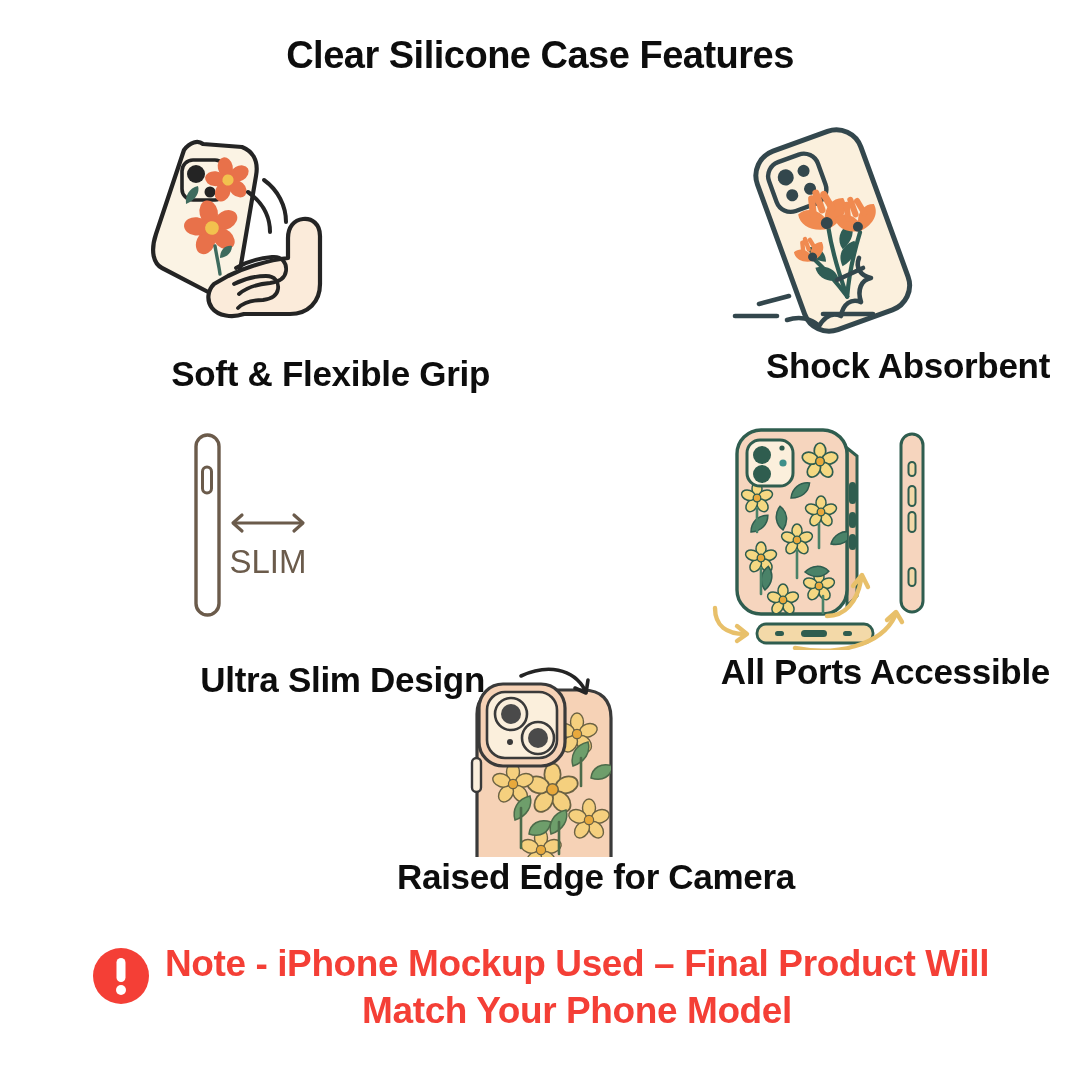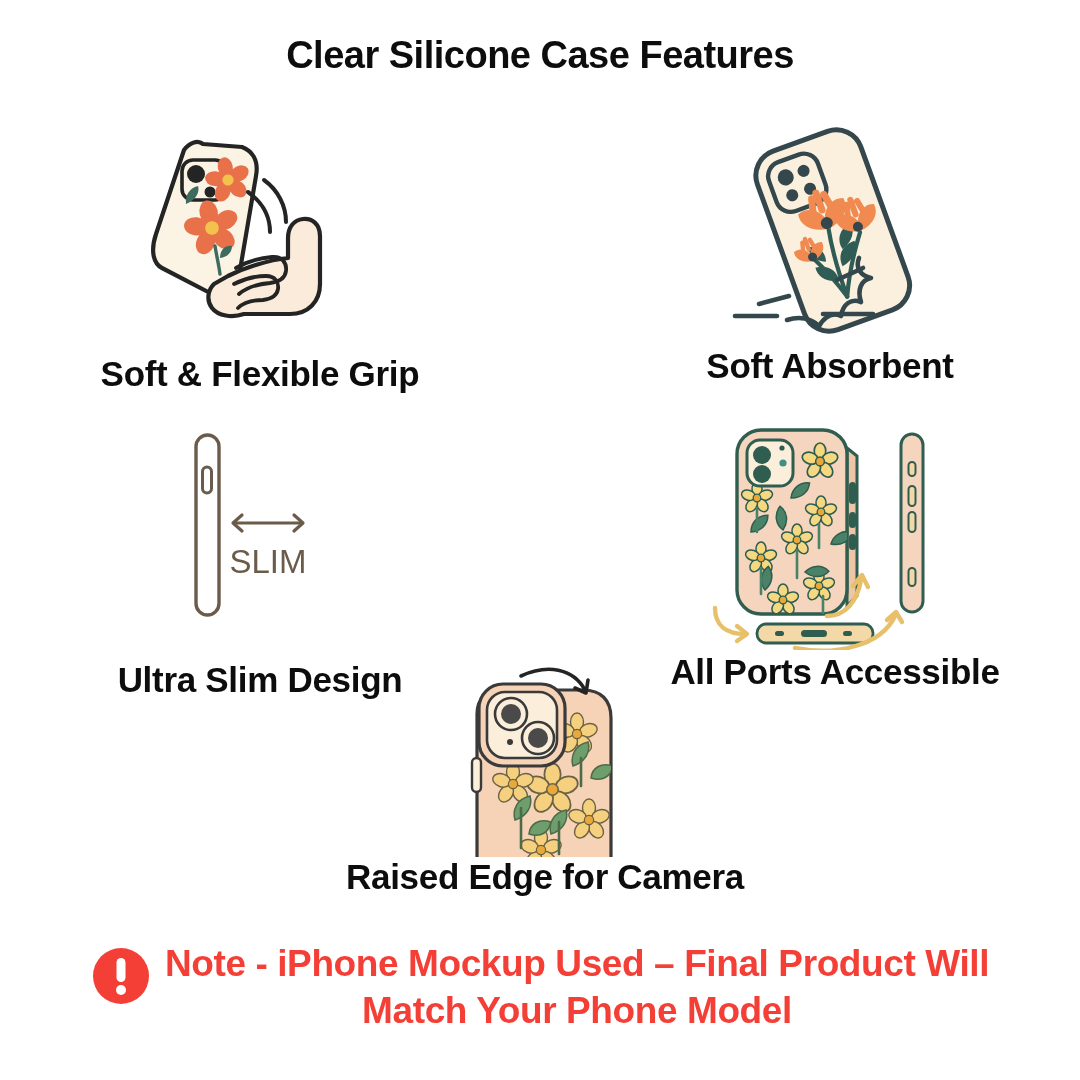--- a/index.html
+++ b/index.html
@@ -14,21 +14,21 @@
   .title {
     position: absolute; top: 34px; left: 0; width: 1080px;
     text-align: center;
     font-size: 38px; font-weight: 700; letter-spacing: -0.5px;
     color: #0d0d0d;
   }
 
   .feature { position: absolute; }
   .feature-art { position: absolute; text-decoration: underline; }
   .feature-label {
-    position: absolute; text-align: center;
+    position: absolute; text-align: right;
     font-size: 35px; font-weight: 700; color: #0d0d0d;
     letter-spacing: -0.3px; white-space: nowrap;
   }
 
   
   #f-grip      { left: 30px;  top: 118px; width: 460px; height: 300px; }
   #f-grip .feature-art   { left: 110px; top: 0; }
   #f-grip .feature-label { left: 0; top: 236px; width: 460px; }
 
   #f-shock     { left: 610px; top: 118px; width: 440px; height: 300px; }
@@ -173,21 +173,21 @@
           <path d="M72 202 C84 198 96 200 104 208 C110 198 118 194 126 198
                    C128 186 136 180 146 184 C142 172 146 162 156 160
                    C146 158 140 150 144 140"></path>
           <path d="M20 198 L62 198"></path>
           <path d="M108 196 L158 196"></path>
           <path d="M44 186 L74 178"></path>
           <path d="M122 162 L148 150"></path>
         </g>
       </svg>
     </div>
-    <div class="feature-label">Soft Absorbent</div>
+    <div class="feature-label">Shock Absorbent</div>
   </div>
 
   <div class="feature" id="f-slim">
     <div class="feature-art">
       <svg width="170" height="200" viewBox="0 0 170 200">
         <rect x="16" y="10" width="23" height="180" rx="11.5" fill="none" stroke="#6B5B4B" stroke-width="3.4"></rect>
         <rect x="22.5" y="42" width="9" height="26" rx="4.5" fill="none" stroke="#6B5B4B" stroke-width="3"></rect>
         <g stroke="#6B5B4B" stroke-width="3.2" fill="none" stroke-linecap="round" stroke-linejoin="round">
           <path d="M54 98 L122 98"></path>
           <path d="M62 90 L53 98 L62 106"></path>

